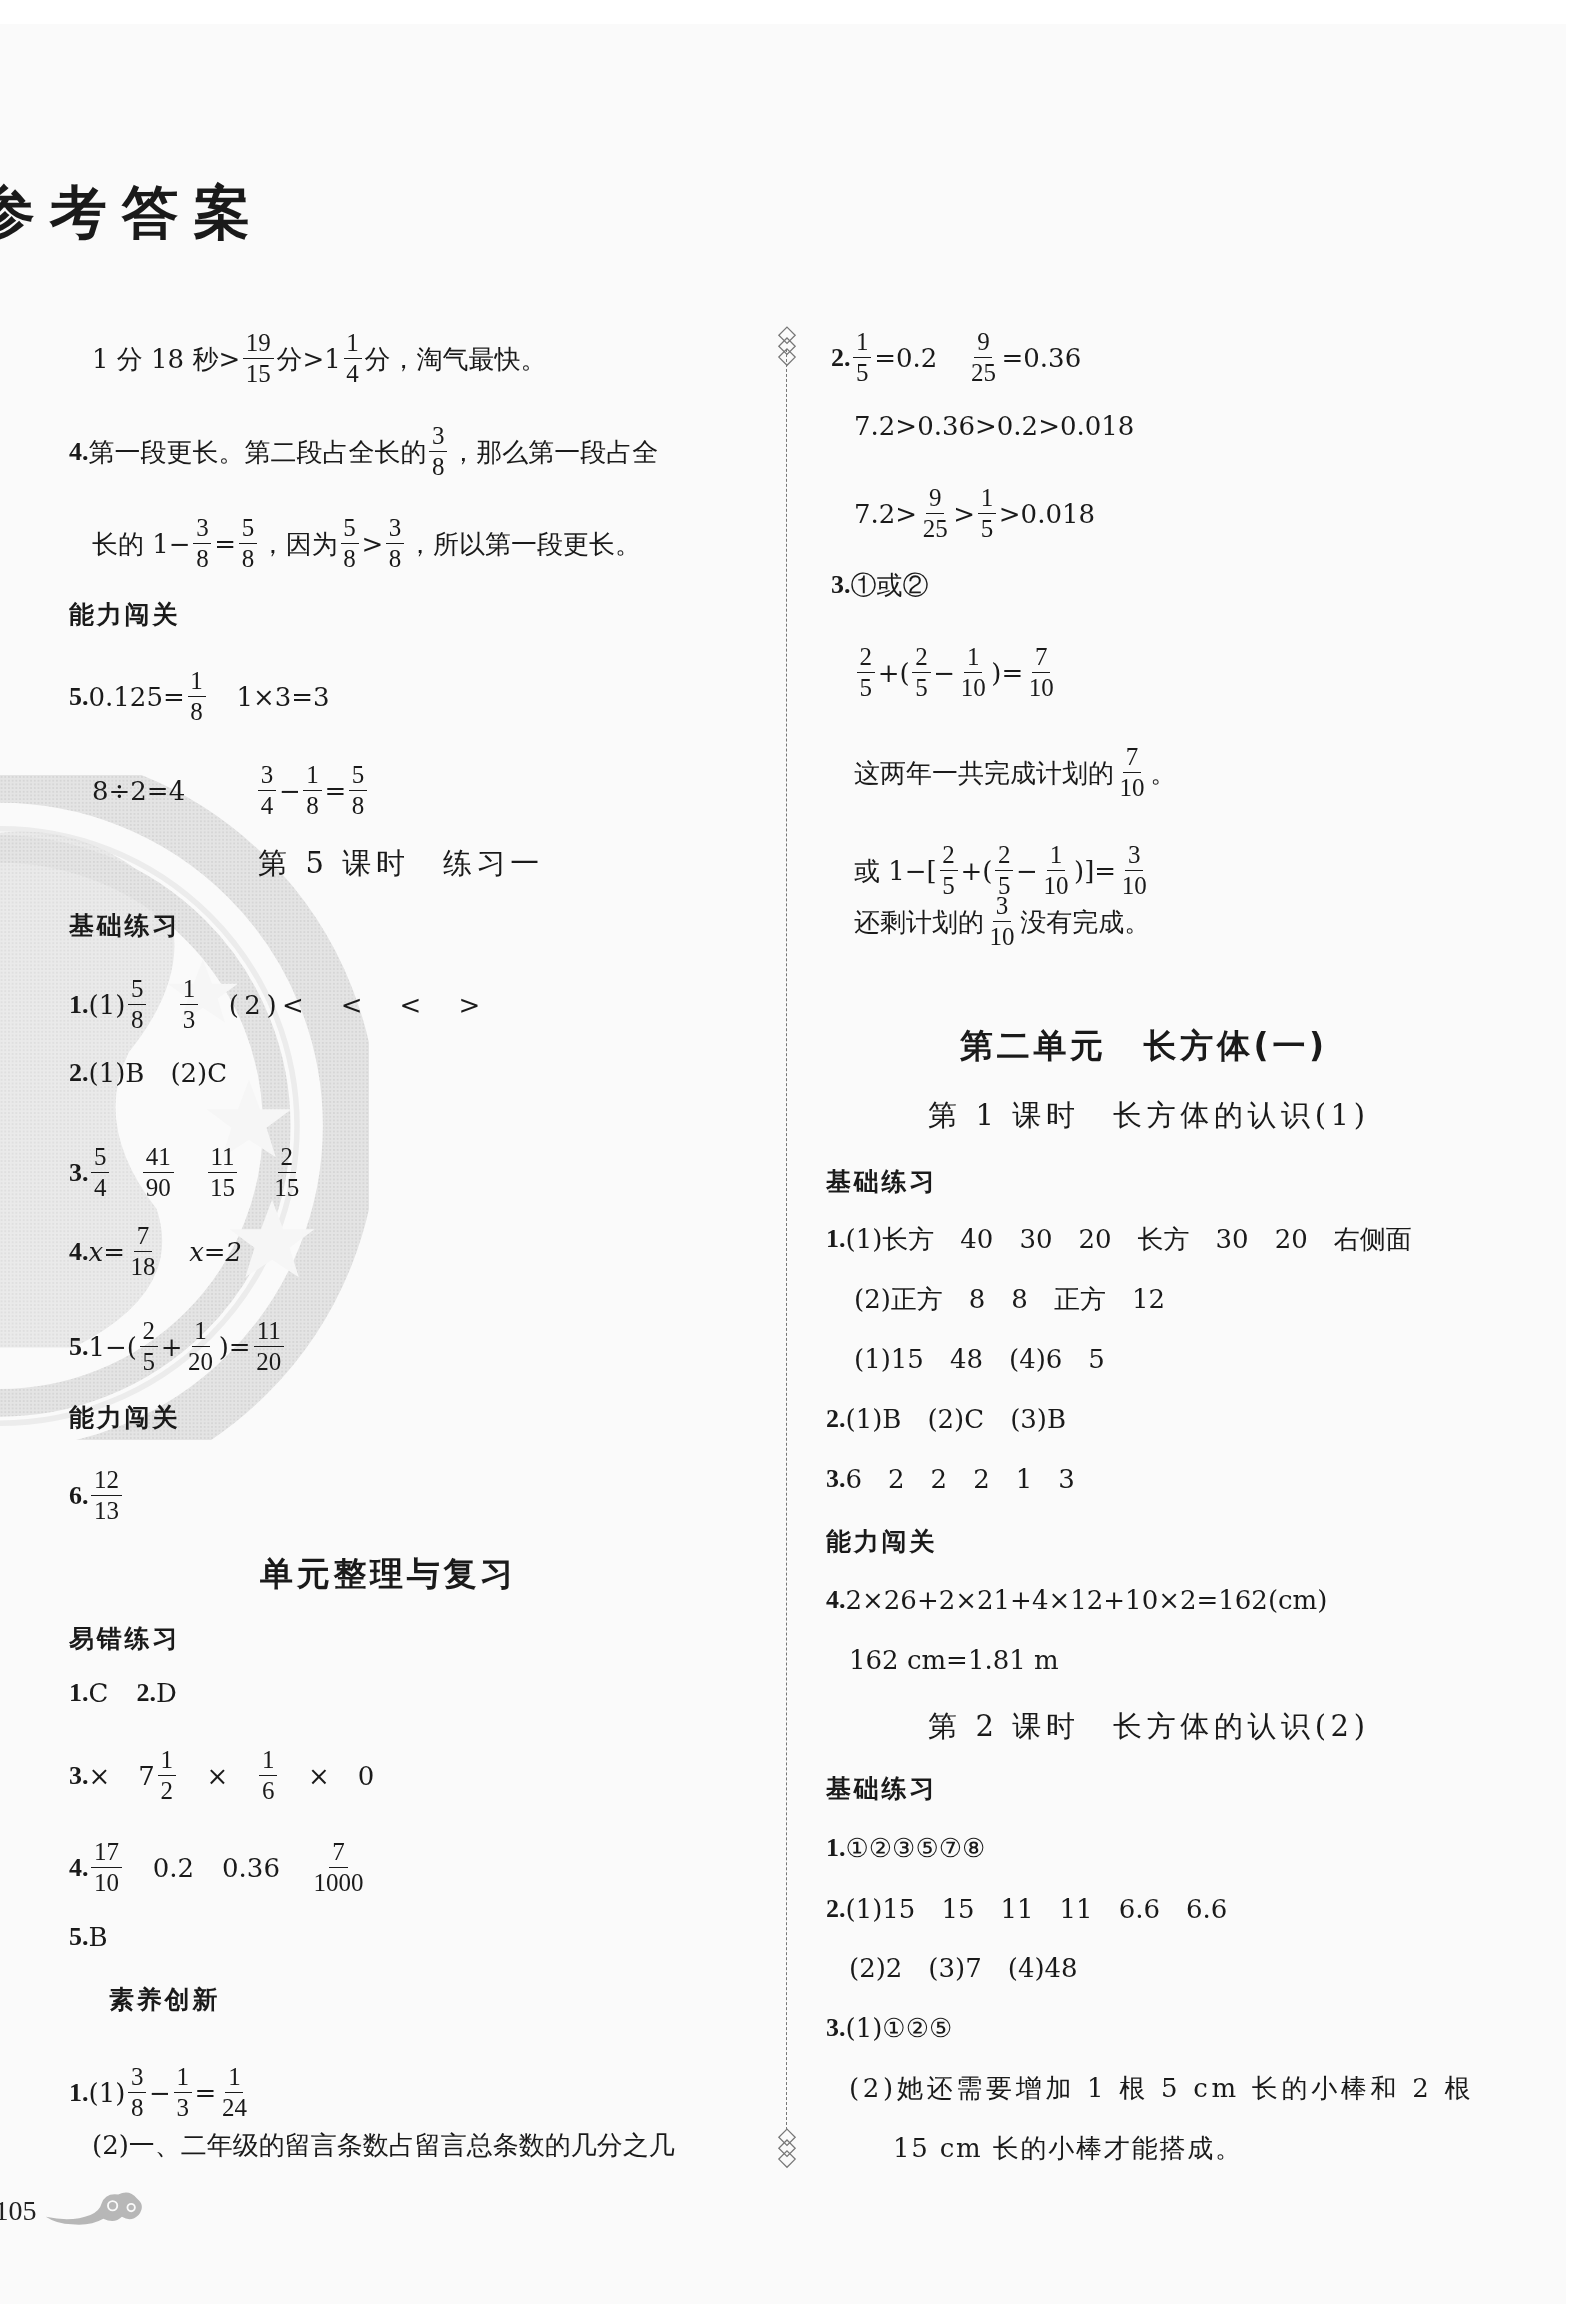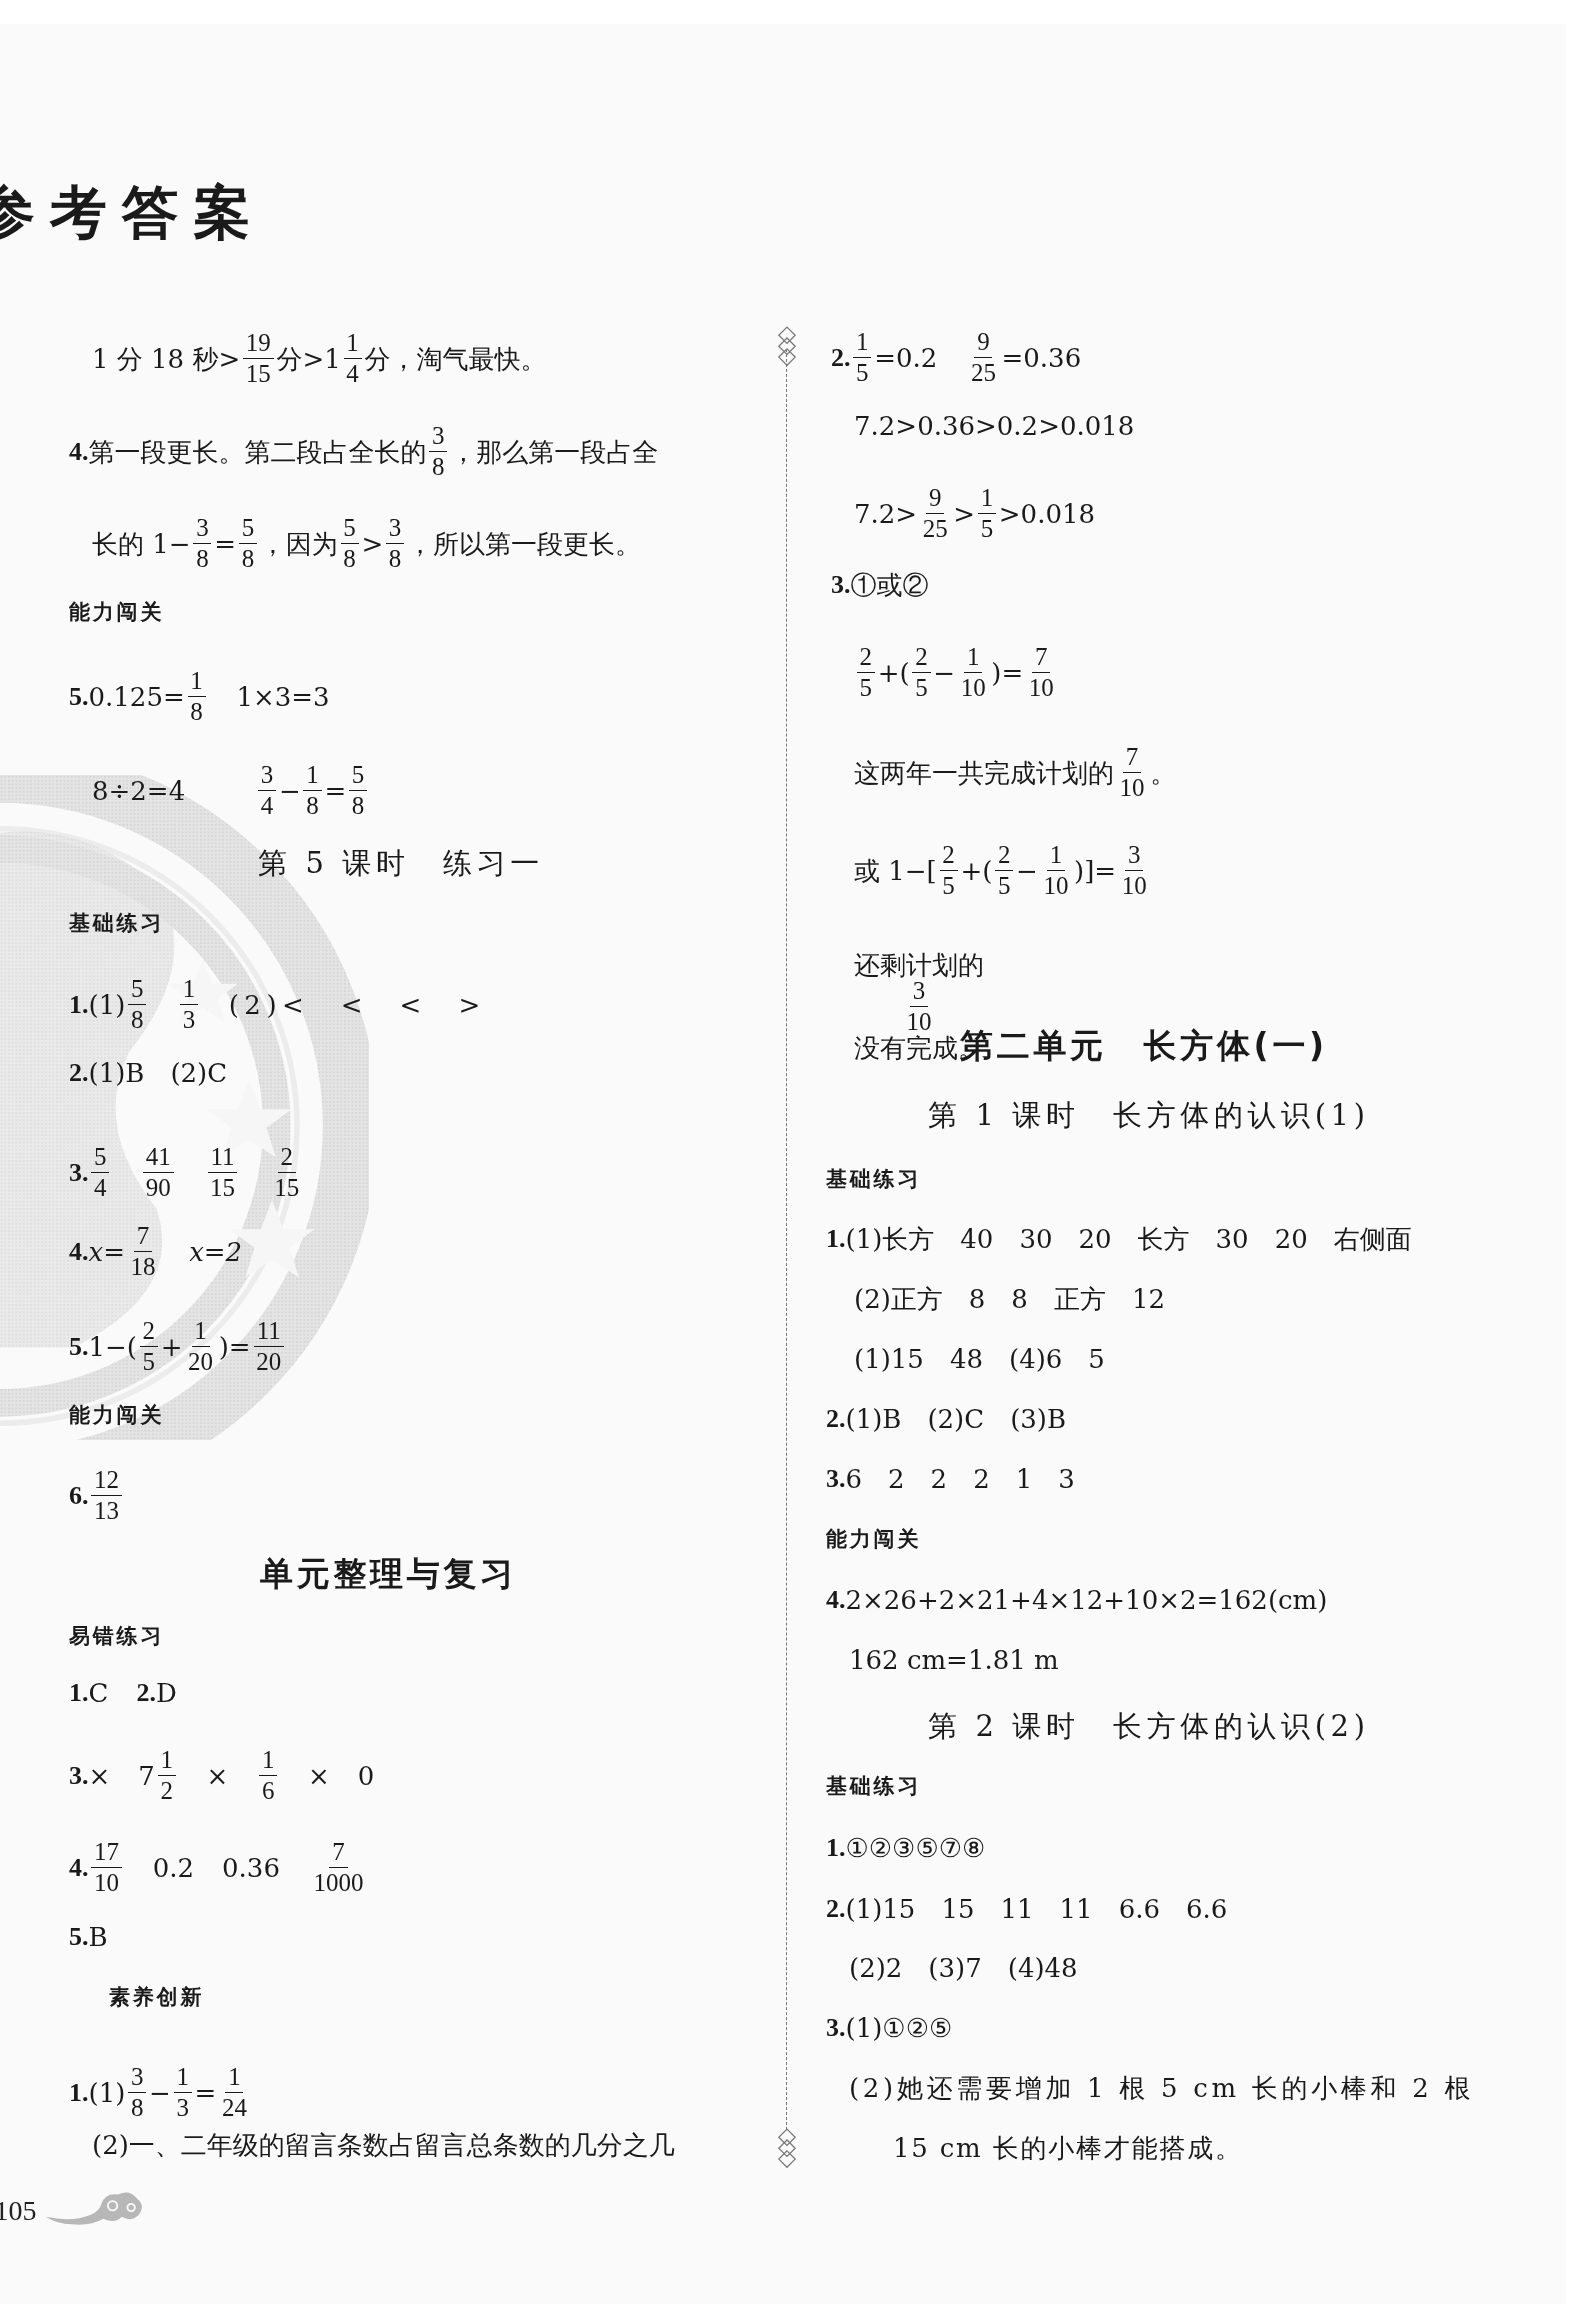--- a/index.html
+++ b/index.html
@@ -8,21 +8,21 @@
     background: #ffffff;
     font-family: "DejaVu Serif", "Liberation Serif", serif;
     color: #1a1a1a;
   }
   .page {
     position: absolute; left: 0; top: 24px; width: 1566px; height: 2280px;
     background: #fafafa;
   }
   .line { position: absolute; white-space: nowrap; font-size: 26px; line-height: 1; display: flex; align-items: center; }
   .num { font-weight: bold; font-family: "Liberation Serif", serif; }
-  .sec { position: absolute; white-space: nowrap; font-family: Liberation Serif, serif; font-weight: bold; font-size: 21px; letter-spacing: 2.8px; }
+  .sec { position: absolute; white-space: nowrap; font-family: Liberation Serif, serif; font-weight: bold; font-size: 25px; letter-spacing: 2.8px; }
   .h2 { position: absolute; white-space: nowrap; font-family: "DejaVu Sans", sans-serif; font-weight: bold; font-size: 33px; letter-spacing: 3.7px; }
   .h3 { position: absolute; white-space: nowrap; font-family: "DejaVu Serif", serif; font-size: 29px; letter-spacing: 4.6px; }
   .title { position: absolute; left: -22px; top: 175px; font-family: "DejaVu Serif", serif; font-weight: bold; font-size: 57px; letter-spacing: 14.8px; }
   .frac { display: inline-flex; flex-direction: column; align-items: center; vertical-align: middle; margin: 0 2.8px; font-size: 25px; line-height: 1.05; font-family: "Liberation Serif", serif; }
   .frac .n { padding: 0 2.8px 1.8px; border-bottom: 1.5px solid #1a1a1a; }
   .frac .d { padding: 1.8px 2.8px 0; }
   .mixed { display: inline-flex; align-items: center; }
   .gap { display: inline-block; width: 28px; }
   .gap2 { display: inline-block; width: 42px; }
   .divider {
@@ -413,21 +413,21 @@
       <span class="n">1</span>
       <span class="d">10</span>
     </span>
   <span>)]=</span>
   <span class="frac">
       <span class="n">3</span>
       <span class="d">10</span>
     </span>
 </div>
 
-<div class="line" style="left:854px;top:952px;flex-direction:column;">
+<div class="line" style="left:854px;top:893px;">
   <span>还剩计划的</span>
   <span class="frac">
       <span class="n">3</span>
       <span class="d">10</span>
     </span>
   <span>没有完成。</span>
 </div>
 
 <div class="h2" style="left:960px;top:1024px;">第二单元　长方体(一)</div>
 <div class="h3" style="left:928px;top:1096px;">第 1 课时　长方体的认识(1)</div>

